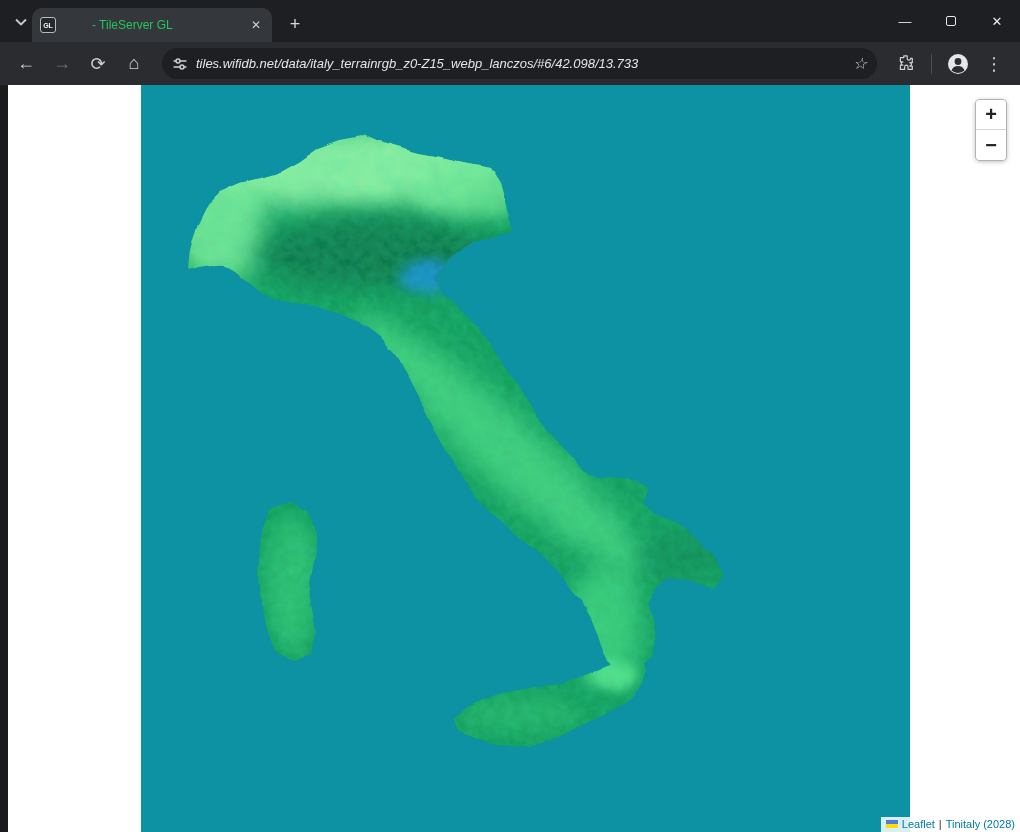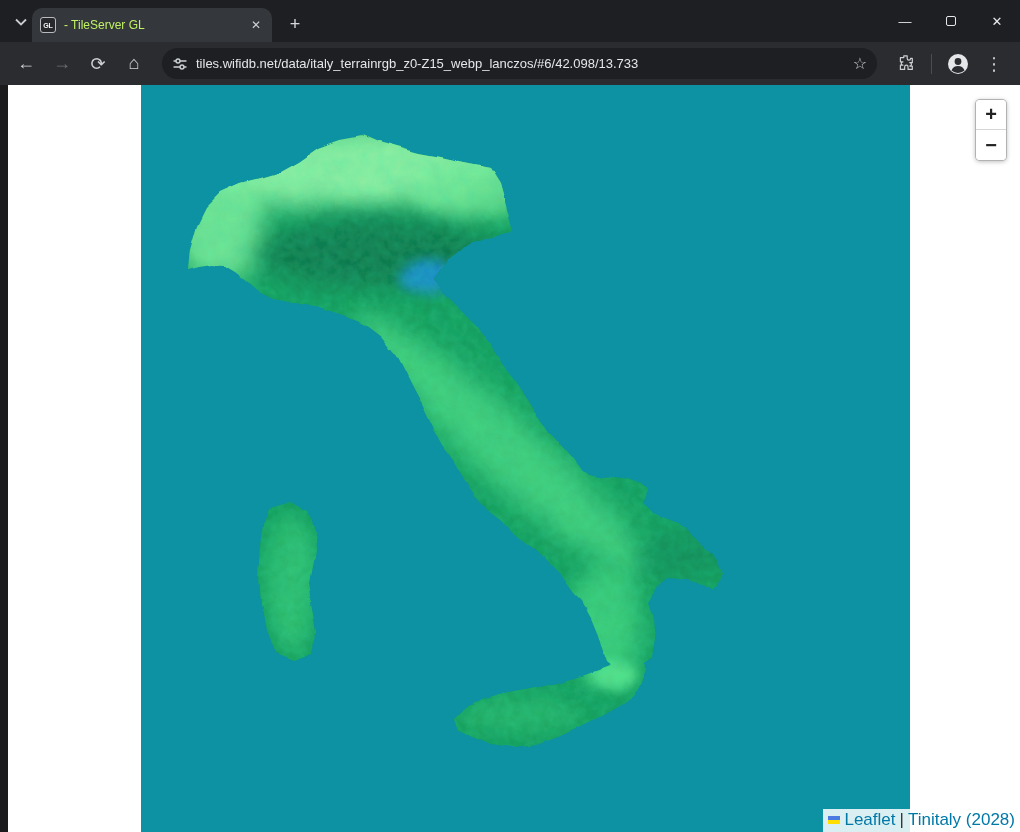--- a/index.html
+++ b/index.html
@@ -7,57 +7,57 @@
   .browser { position:relative; width:1020px; height:832px; background:#fff; }
 
   
   .tabstrip { position:relative; height:42px; background:#1e1f22; display:flex; align-items:flex-end; }
   .tab-search { position:absolute; left:8px; top:9px; width:26px; height:26px; border-radius:50%;
                 display:flex; align-items:center; justify-content:center; color:#c9cbce; cursor:pointer; }
   .tab { position:absolute; left:32px; top:8px; width:240px; height:34px; background:#34373b;
          border-radius:10px 10px 0 0; display:flex; align-items:center; padding:0 8px; gap:8px; }
   .favicon { width:16px; height:16px; border:1px solid #b9bbbe; border-radius:3px; background:#26282b;
              color:#f2f3f4; font-size:7px; font-weight:bold; display:flex; align-items:center; justify-content:center; }
-  .tab-title { flex:1; color:#bef264; font-size:12px; white-space:nowrap; overflow:hidden; }
+  .tab-title { flex:1; color:#22c55e; font-size:12px; white-space:nowrap; overflow:hidden;margin-left:28px; }
   .tab-close { width:16px; height:16px; border-radius:50%; color:#cfd1d4; font-size:12px;
                display:flex; align-items:center; justify-content:center; cursor:pointer; }
   .newtab { position:absolute; left:282px; top:11px; width:26px; height:26px; color:#d6d8da; font-size:18px;
             display:flex; align-items:center; justify-content:center; border-radius:50%; cursor:pointer; }
   .wincontrols { position:absolute; right:0; top:0; height:42px; display:flex; }
   .winbtn { width:46px; height:42px; display:flex; align-items:center; justify-content:center; color:#e6e7e9; font-size:13px; cursor:pointer; }
   .maxglyph { width:10px; height:10px; border:1px solid #e6e7e9; border-radius:2px; }
 
   
   .toolbar { height:43px; background:#2a2c30; display:flex; align-items:center; padding:0 10px; gap:4px; }
   .navbtn { width:32px; height:32px; border-radius:50%; display:flex; align-items:center; justify-content:center;
             color:#cdd0d3; font-size:18px; cursor:pointer; flex:0 0 auto; }
   .navbtn.disabled { color:#6b6e73; }
   .omnibox { flex:1; height:31px; margin:0 8px; background:#1d1f22; border-radius:16px;
-             display:flex; align-items:center; padding:0 10px; gap:8px; min-width:0; }
+             display:flex; align-items:center; padding:0 10px; gap:8px; min-width:0;font-style:italic; }
   .omni-url { flex:1; color:#e4e6e8; font-size:13px; white-space:nowrap; overflow:hidden; }
   .omni-star { color:#cdd0d3; font-size:16px; cursor:pointer; }
   .toolbar .sep { width:1px; height:20px; background:#4a4d51; margin:0 6px; }
   .icon-svg { display:block; }
 
   
   .page { position:relative; width:1020px; height:747px; background:#ffffff; overflow:hidden; }
   .window-edge { position:absolute; left:0; top:0; width:8px; height:747px; background:#1b1b1d; }
   .tile-area { position:absolute; left:141px; top:0; width:769px; height:747px; background:var(--ocean, #0c92a3); cursor:grab; }
 
   
   .zoomctl { position:absolute; top:14px; right:13px; width:32px; background:#fff;
              border:1px solid rgba(0,0,0,0.3); border-radius:5px; overflow:hidden;
              box-shadow:0 1px 4px rgba(0,0,0,0.25); }
   .zoombtn { height:30px; display:flex; align-items:center; justify-content:center;
              font-size:20px; font-weight:bold; color:#222; cursor:pointer; background:#fff; }
   .zoombtn:first-child { border-bottom:1px solid #d6d6d6; }
 
   
   .attribution { position:absolute; right:0; bottom:0; background:rgba(255,255,255,0.85);
-                 padding:1px 5px 2px 5px; font-size:17px; color:#333; display:flex; align-items:center; gap:4px; }
+                 padding:1px 5px 2px 5px; font-size:11px; color:#333; display:flex; align-items:center; gap:4px; }
   .attribution a { color:#0078A8; text-decoration:none; cursor:pointer; }
   .flag { width:12px; height:8px; display:block; }
 </style>
 </head>
 <body>
 
 <div class="browser">
 
   <div class="tabstrip">
     <div class="tab-search">

